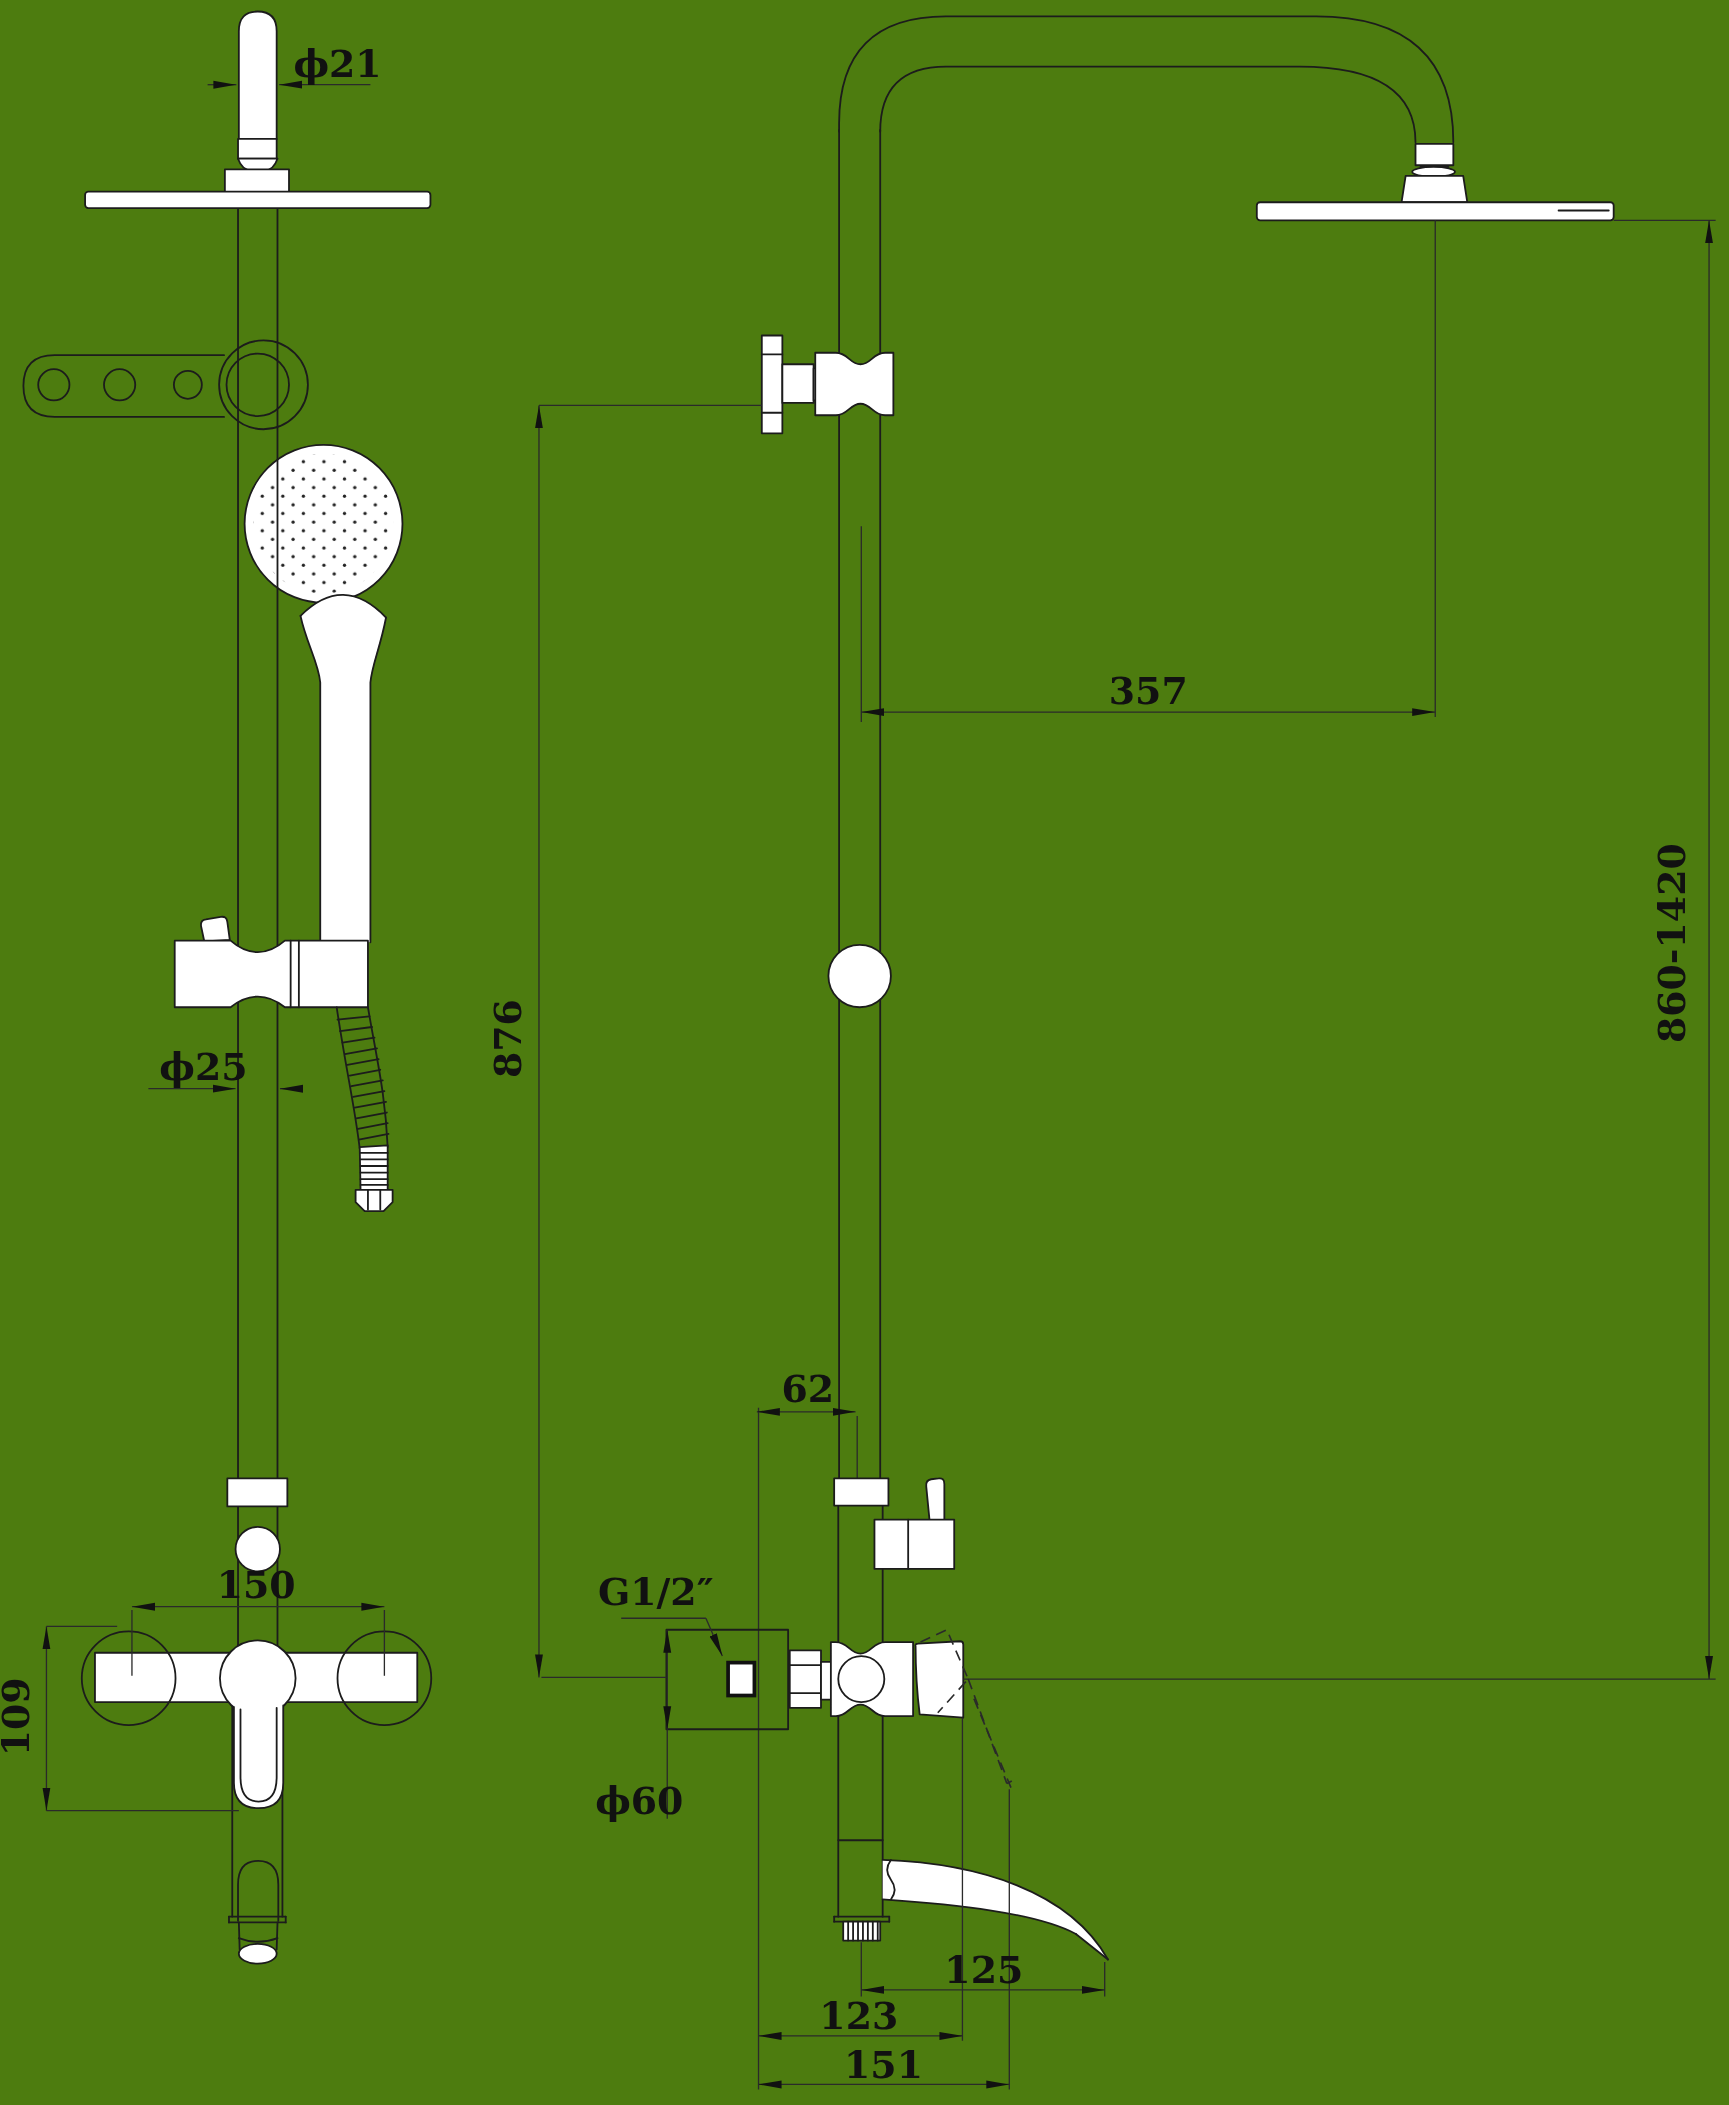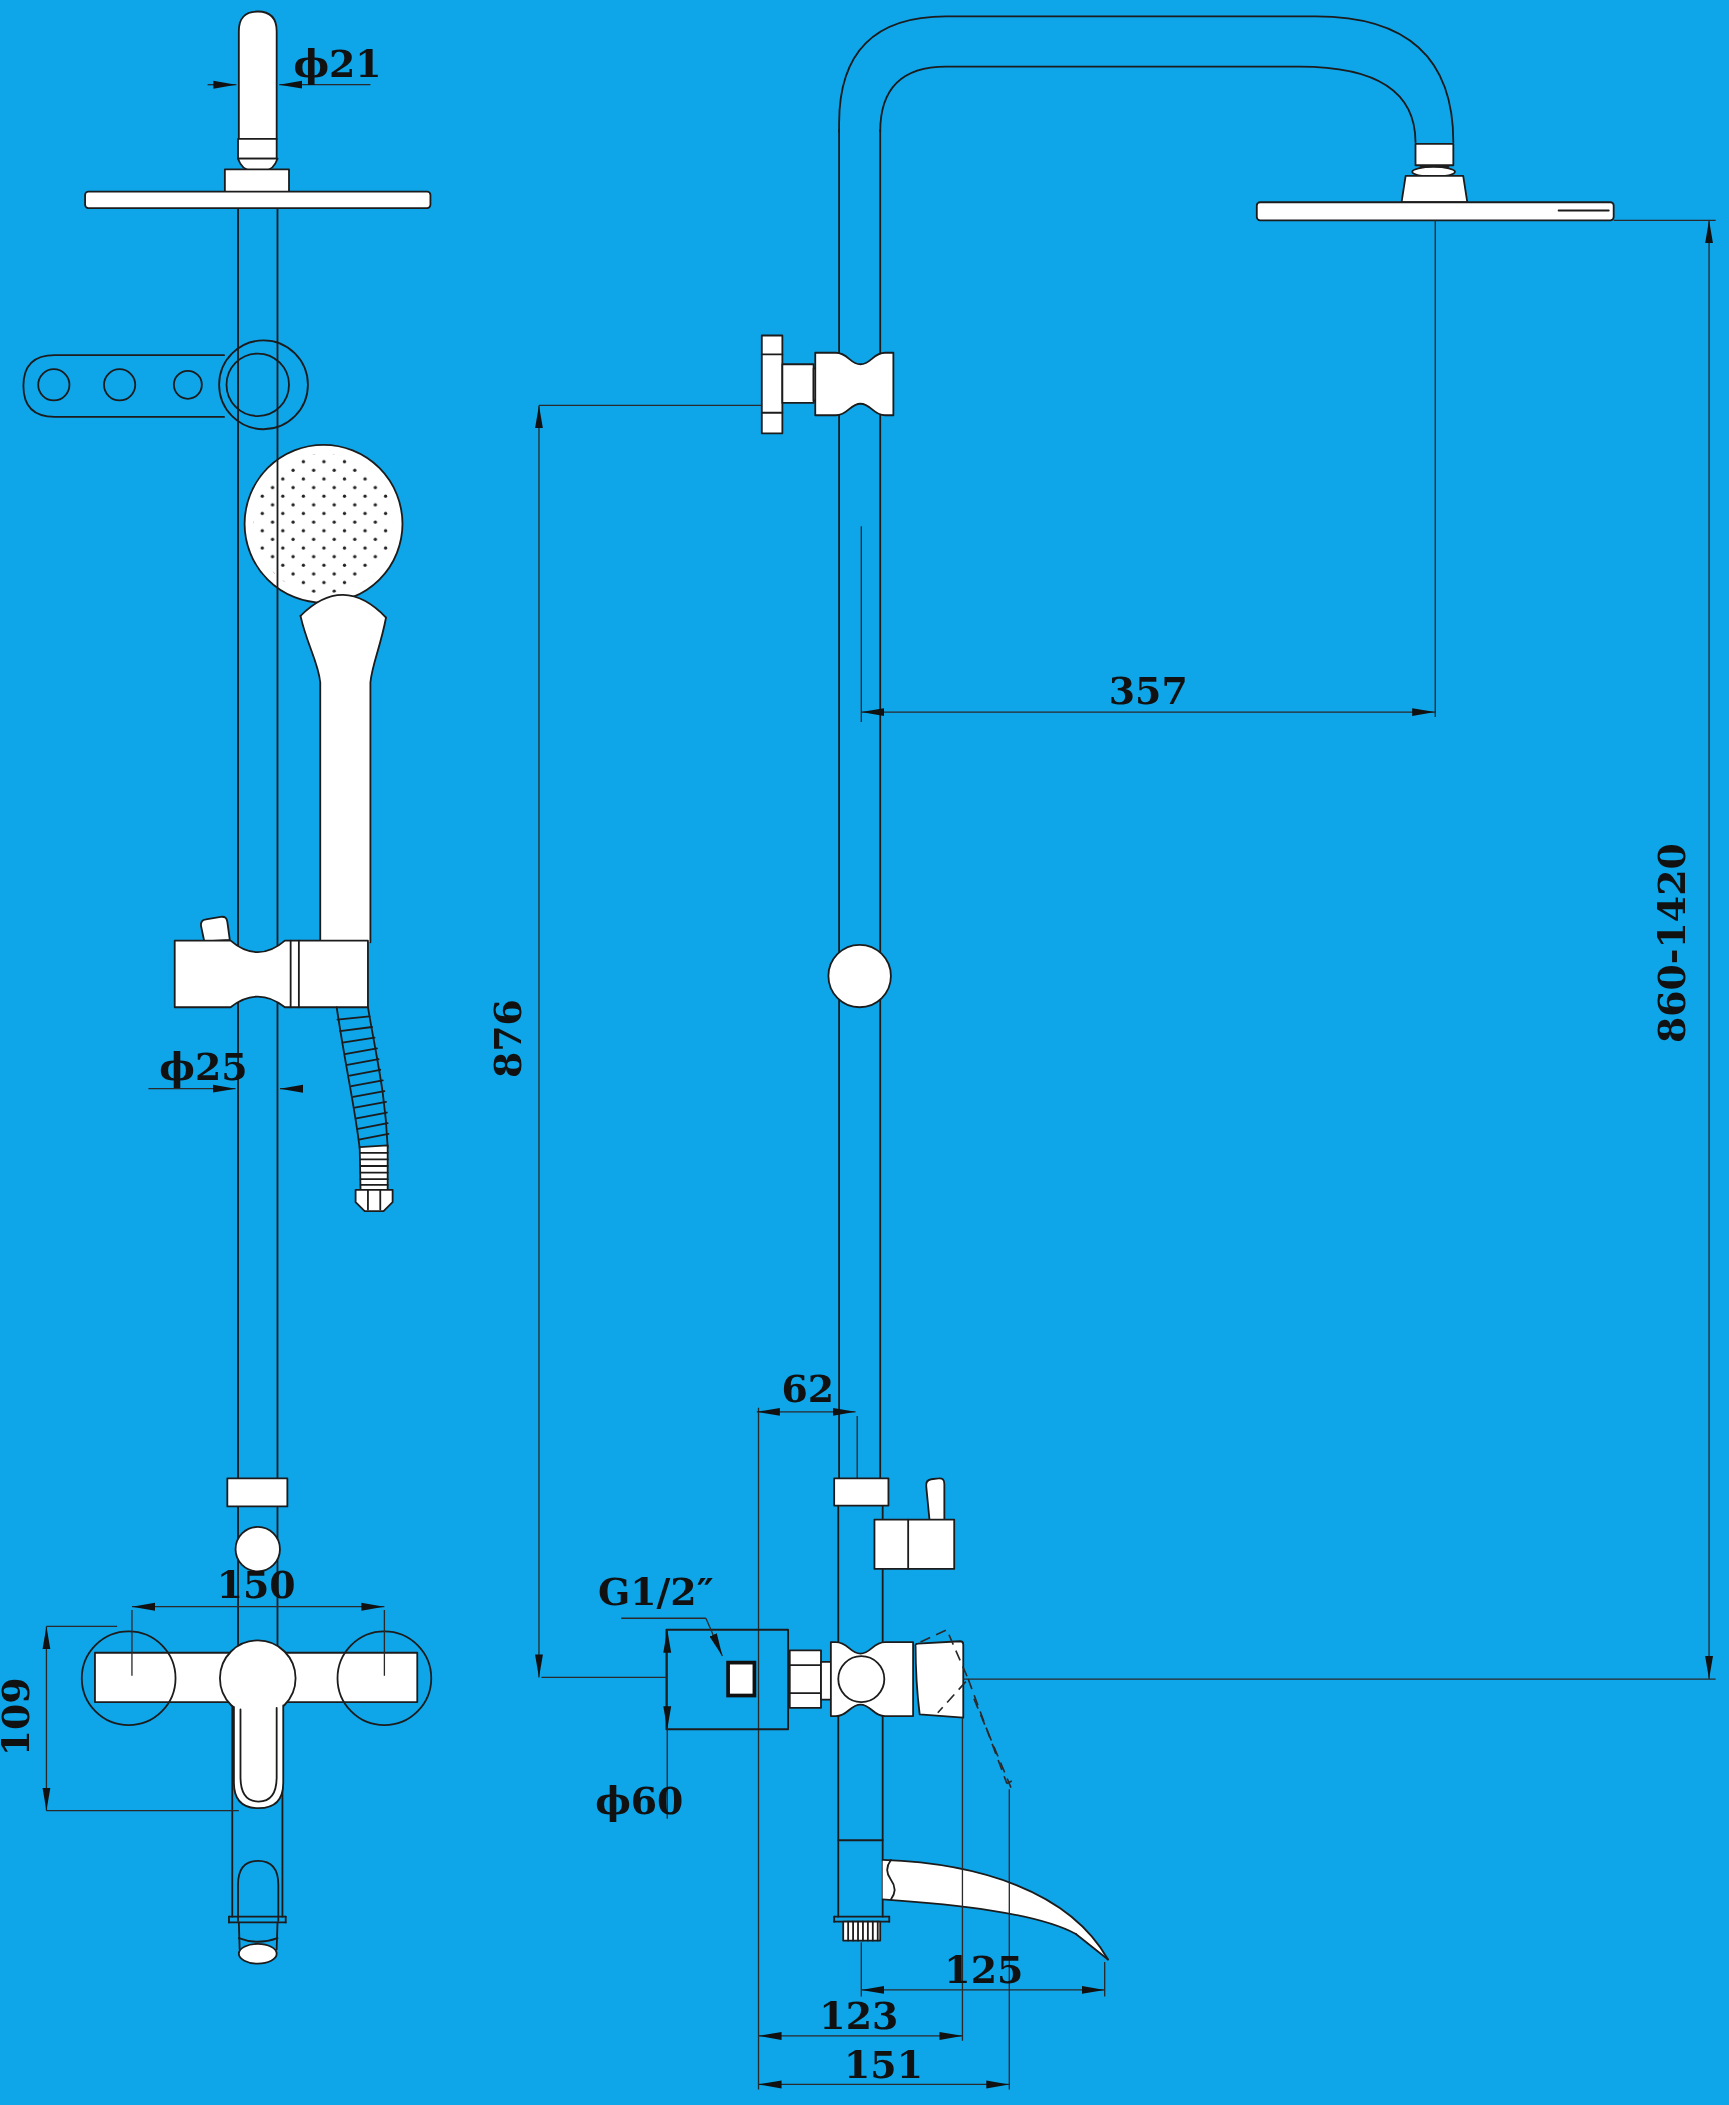--- a/index.html
+++ b/index.html
@@ -1,16 +1,16 @@
 <!DOCTYPE html>
 <html style="font-size:13px"><head>
 <meta charset="utf-8">
 <style>
   html,body{margin:0;padding:0;background:#ffffff;}
-  .sheet{width:1730px;height:2105px;background:#0ea5e9;position:relative;font-family:"DejaVu Serif",serif;}
+  .sheet{width:1730px;height:2105px;background:#4d7c0f;position:relative;font-family:"DejaVu Serif",serif;}
   svg{display:block;}
   svg text{font-family:"DejaVu Serif",serif;font-weight:bold;fill:#111;}
   .dimtxt{font-size:46px;}
   .outl{stroke:#1c1c1c;stroke-width:2.2;fill:none;stroke-linecap:round;stroke-linejoin:round;}
   .outlw{stroke:#1c1c1c;stroke-width:2.2;fill:#ffffff;stroke-linejoin:round;}
   .thin{stroke:#2a2a2a;stroke-width:1.6;fill:none;}
   .dash{stroke:#2a2a2a;stroke-width:2;fill:none;stroke-dasharray:13 8;}
   .bold{stroke:#111;stroke-width:4.5;fill:#fff;}
   .fillw{fill:#ffffff;stroke:none;}
 </style>

